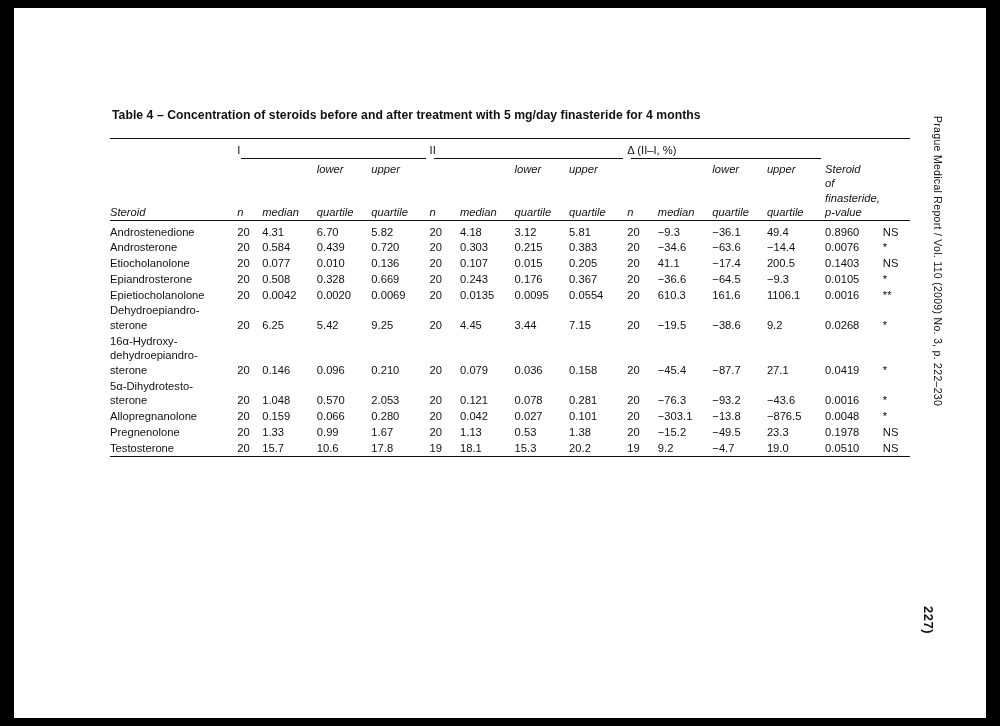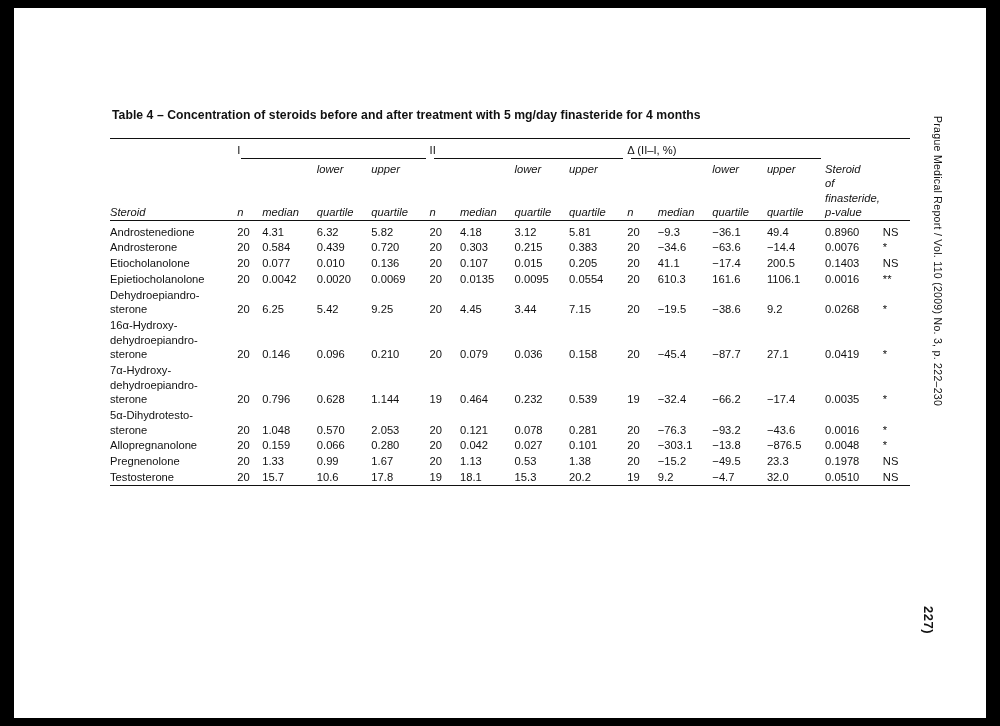--- a/index.html
+++ b/index.html
@@ -216,21 +216,21 @@
         </tr>
         <tr class="rule-mid">
           <td colspan="15"></td>
         </tr>
       </tbody>
       <tbody id="rows-body">
           <tr class="body-row">
             <td class="stub wrapname">Androstenedione</td>
             <td class="num">20</td>
             <td class="num">4.31</td>
-            <td class="num">6.32</td>
+            <td class="num">6.70</td>
             <td class="num">5.82</td>
             <td class="num">20</td>
             <td class="num">4.18</td>
             <td class="num">3.12</td>
             <td class="num">5.81</td>
             <td class="num">20</td>
             <td class="num">−9.3</td>
             <td class="num">−36.1</td>
             <td class="num">49.4</td>
             <td class="num">0.8960</td>
@@ -264,20 +264,37 @@
             <td class="num">0.015</td>
             <td class="num">0.205</td>
             <td class="num">20</td>
             <td class="num">41.1</td>
             <td class="num">−17.4</td>
             <td class="num">200.5</td>
             <td class="num">0.1403</td>
             <td class="ctr">NS</td>
           </tr>
           <tr class="body-row">
+            <td class="stub wrapname">Epiandrosterone</td>
+            <td class="num">20</td>
+            <td class="num">0.508</td>
+            <td class="num">0.328</td>
+            <td class="num">0.669</td>
+            <td class="num">20</td>
+            <td class="num">0.243</td>
+            <td class="num">0.176</td>
+            <td class="num">0.367</td>
+            <td class="num">20</td>
+            <td class="num">−36.6</td>
+            <td class="num">−64.5</td>
+            <td class="num">−9.3</td>
+            <td class="num">0.0105</td>
+            <td class="ctr">*</td>
+          </tr>
+          <tr class="body-row">
             <td class="stub wrapname">Epietiocholanolone</td>
             <td class="num">20</td>
             <td class="num">0.0042</td>
             <td class="num">0.0020</td>
             <td class="num">0.0069</td>
             <td class="num">20</td>
             <td class="num">0.0135</td>
             <td class="num">0.0095</td>
             <td class="num">0.0554</td>
             <td class="num">20</td>
@@ -312,37 +329,20 @@
             <td class="num">0.210</td>
             <td class="num">20</td>
             <td class="num">0.079</td>
             <td class="num">0.036</td>
             <td class="num">0.158</td>
             <td class="num">20</td>
             <td class="num">−45.4</td>
             <td class="num">−87.7</td>
             <td class="num">27.1</td>
             <td class="num">0.0419</td>
-            <td class="ctr">*</td>
-          </tr>
-          <tr class="body-row">
-            <td class="stub wrapname">7α-Hydroxy-<br>dehydroepiandro-<br>sterone</td>
-            <td class="num">20</td>
-            <td class="num">0.796</td>
-            <td class="num">0.628</td>
-            <td class="num">1.144</td>
-            <td class="num">19</td>
-            <td class="num">0.464</td>
-            <td class="num">0.232</td>
-            <td class="num">0.539</td>
-            <td class="num">19</td>
-            <td class="num">−32.4</td>
-            <td class="num">−66.2</td>
-            <td class="num">−17.4</td>
-            <td class="num">0.0035</td>
             <td class="ctr">*</td>
           </tr>
           <tr class="body-row">
             <td class="stub wrapname">5α-Dihydrotesto-<br>sterone</td>
             <td class="num">20</td>
             <td class="num">1.048</td>
             <td class="num">0.570</td>
             <td class="num">2.053</td>
             <td class="num">20</td>
             <td class="num">0.121</td>
@@ -395,21 +395,21 @@
             <td class="num">15.7</td>
             <td class="num">10.6</td>
             <td class="num">17.8</td>
             <td class="num">19</td>
             <td class="num">18.1</td>
             <td class="num">15.3</td>
             <td class="num">20.2</td>
             <td class="num">19</td>
             <td class="num">9.2</td>
             <td class="num">−4.7</td>
-            <td class="num">32.0</td>
+            <td class="num">19.0</td>
             <td class="num">0.0510</td>
             <td class="ctr">NS</td>
           </tr>
         </tbody>
       <tbody>
         <tr class="rule-bot">
           <td colspan="15"></td>
         </tr>
       </tbody>
     </table>

